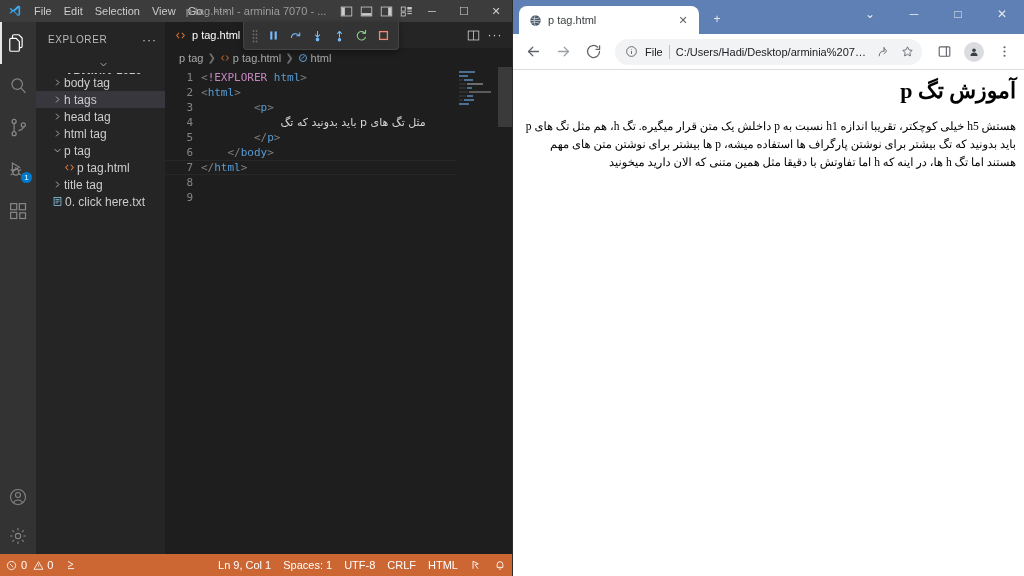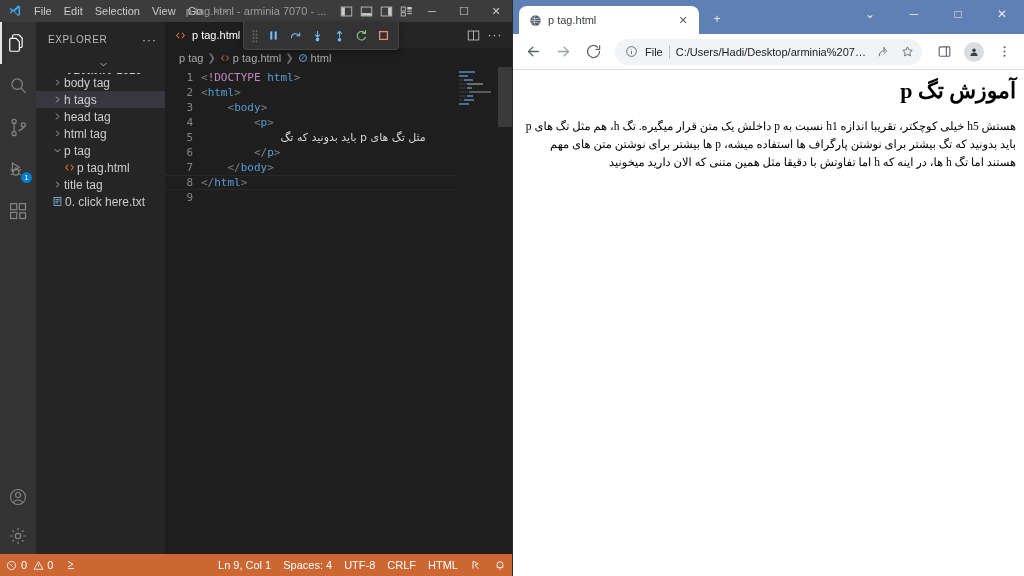--- a/index.html
+++ b/index.html
@@ -544,23 +544,22 @@
             <div>2</div>
             <div>3</div>
             <div>4</div>
             <div>5</div>
             <div>6</div>
             <div>7</div>
             <div>8</div>
             <div>9</div>
           </div>
           <div class="codelines">
-            <div class="cl"><span class="br">&lt;</span><span class="dockey">!DOCTYPE</span> <span class="tg">html</span><span class="br">&gt;</span></div>
+            <div class="cl"><span class="br">&lt;</span><span class="dockey">!EXPLORER</span> <span class="tg">html</span><span class="br">&gt;</span></div>
             <div class="cl"><span class="br">&lt;</span><span class="tg">html</span><span class="br">&gt;</span></div>
-            <div class="cl">    <span class="br">&lt;</span><span class="tg">body</span><span class="br">&gt;</span></div>
             <div class="cl">        <span class="br">&lt;</span><span class="tg">p</span><span class="br">&gt;</span></div>
             <div class="cl">            <span class="fa">مثل تگ های p باید بدونید که تگ</span></div>
             <div class="cl">        <span class="br">&lt;/</span><span class="tg">p</span><span class="br">&gt;</span></div>
             <div class="cl">    <span class="br">&lt;/</span><span class="tg">body</span><span class="br">&gt;</span></div>
             <div class="cl cur"><span class="br">&lt;/</span><span class="tg">html</span><span class="br">&gt;</span></div>
           </div>
         </div>
         <div class="minimap">
           <div style="padding-top:4px;padding-left:3px;">
             <div class="mm-line"><span class="mm-seg" style="width:16px;background:#4a6f93;"></span></div>
@@ -598,21 +597,21 @@
       </div>
       <div class="sb-item">
         <svg width="12" height="12" viewBox="0 0 16 16" fill="none" stroke="#fff" stroke-width="1.2">
             <path d="M4 3.2 10.5 7 4 10.8"></path>
             <path d="M4 12.8h8"></path>
           </svg>
       </div>
     </div>
     <div class="sbr">
       <div class="sb-item">Ln 9, Col 1</div>
-      <div class="sb-item">Spaces: 4</div>
+      <div class="sb-item">Spaces: 1</div>
       <div class="sb-item">UTF-8</div>
       <div class="sb-item">CRLF</div>
       <div class="sb-item">HTML</div>
       <div class="sb-item">
         <svg width="12" height="12" viewBox="0 0 16 16" fill="none" stroke="#fff" stroke-width="1.2">
             <path d="M4 13V3l7 3.4-4.2 1.3L10.8 13"></path>
           </svg>
       </div>
       <div class="sb-item">
         <svg width="12" height="12" viewBox="0 0 16 16" fill="none" stroke="#fff" stroke-width="1.2">

